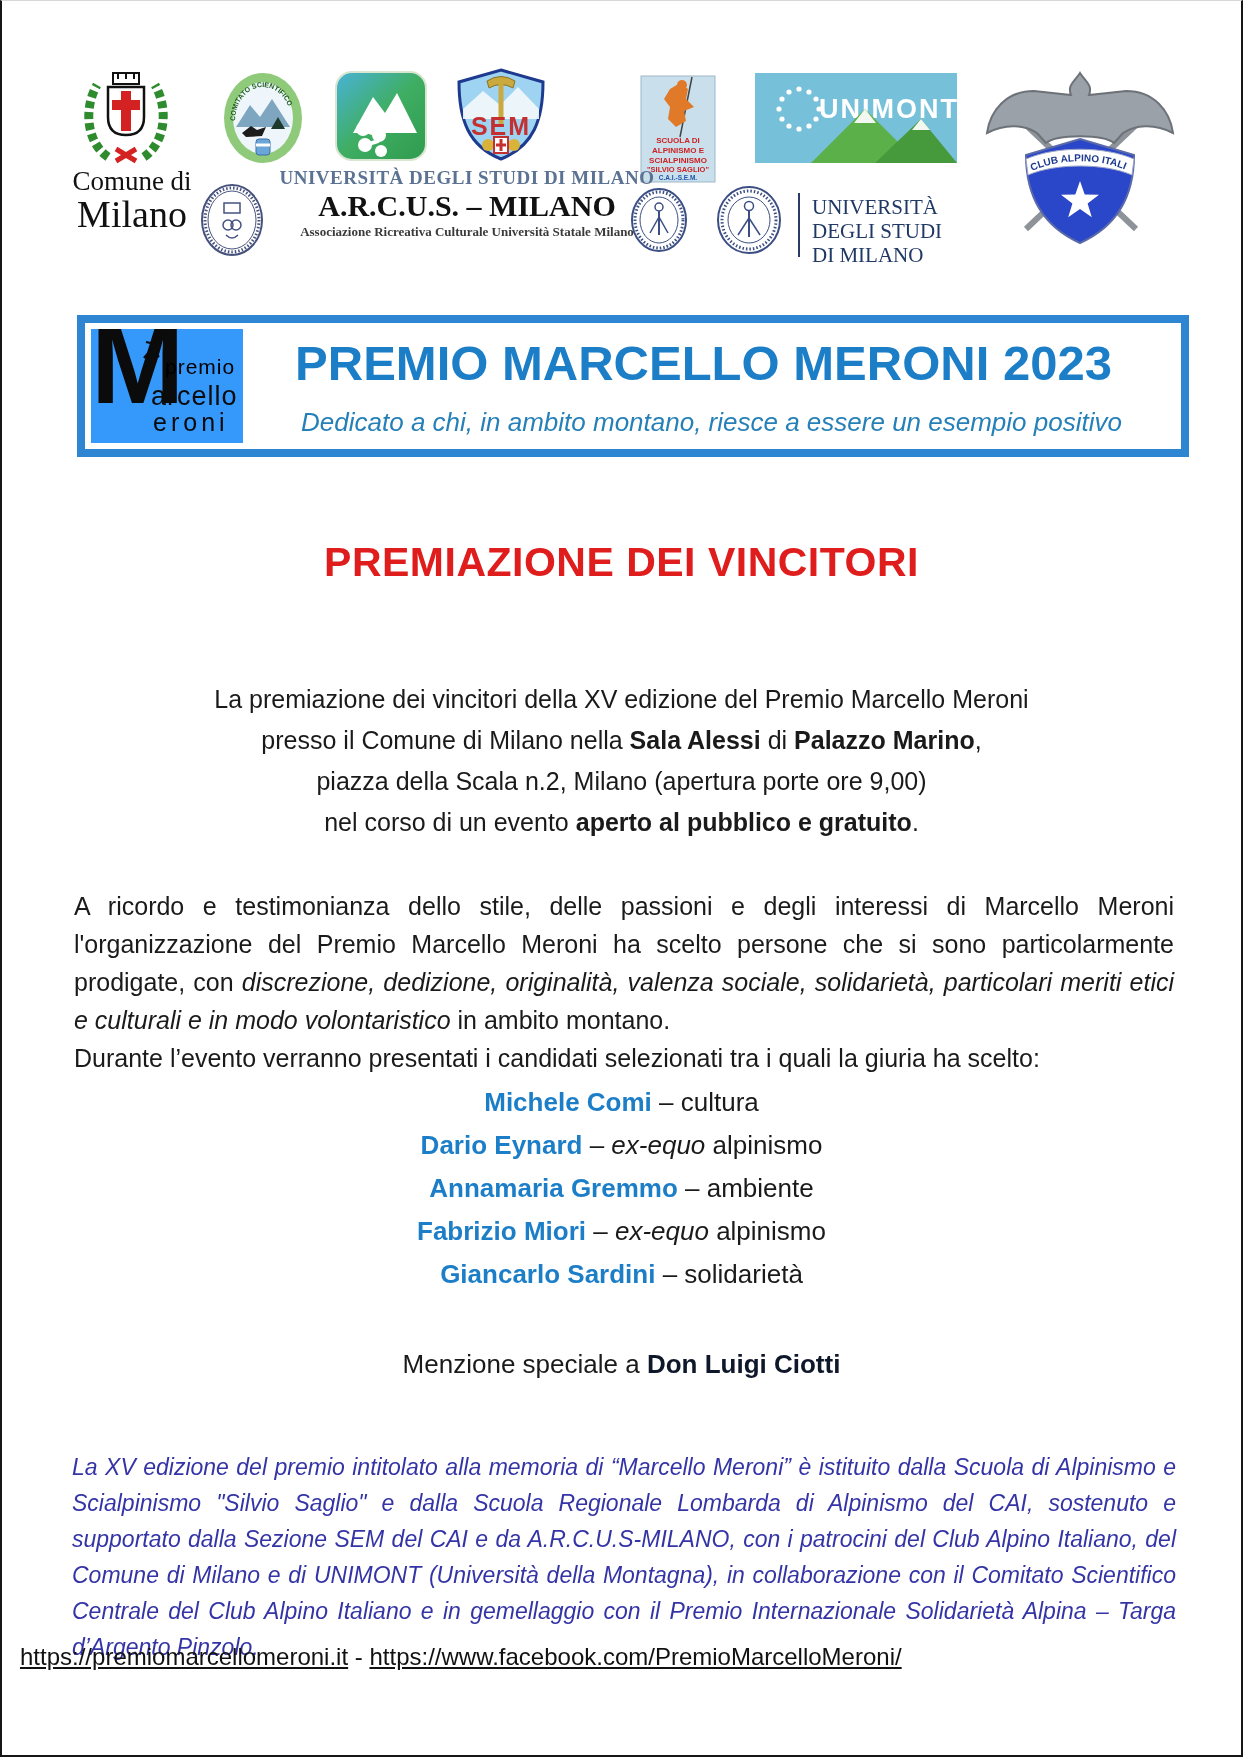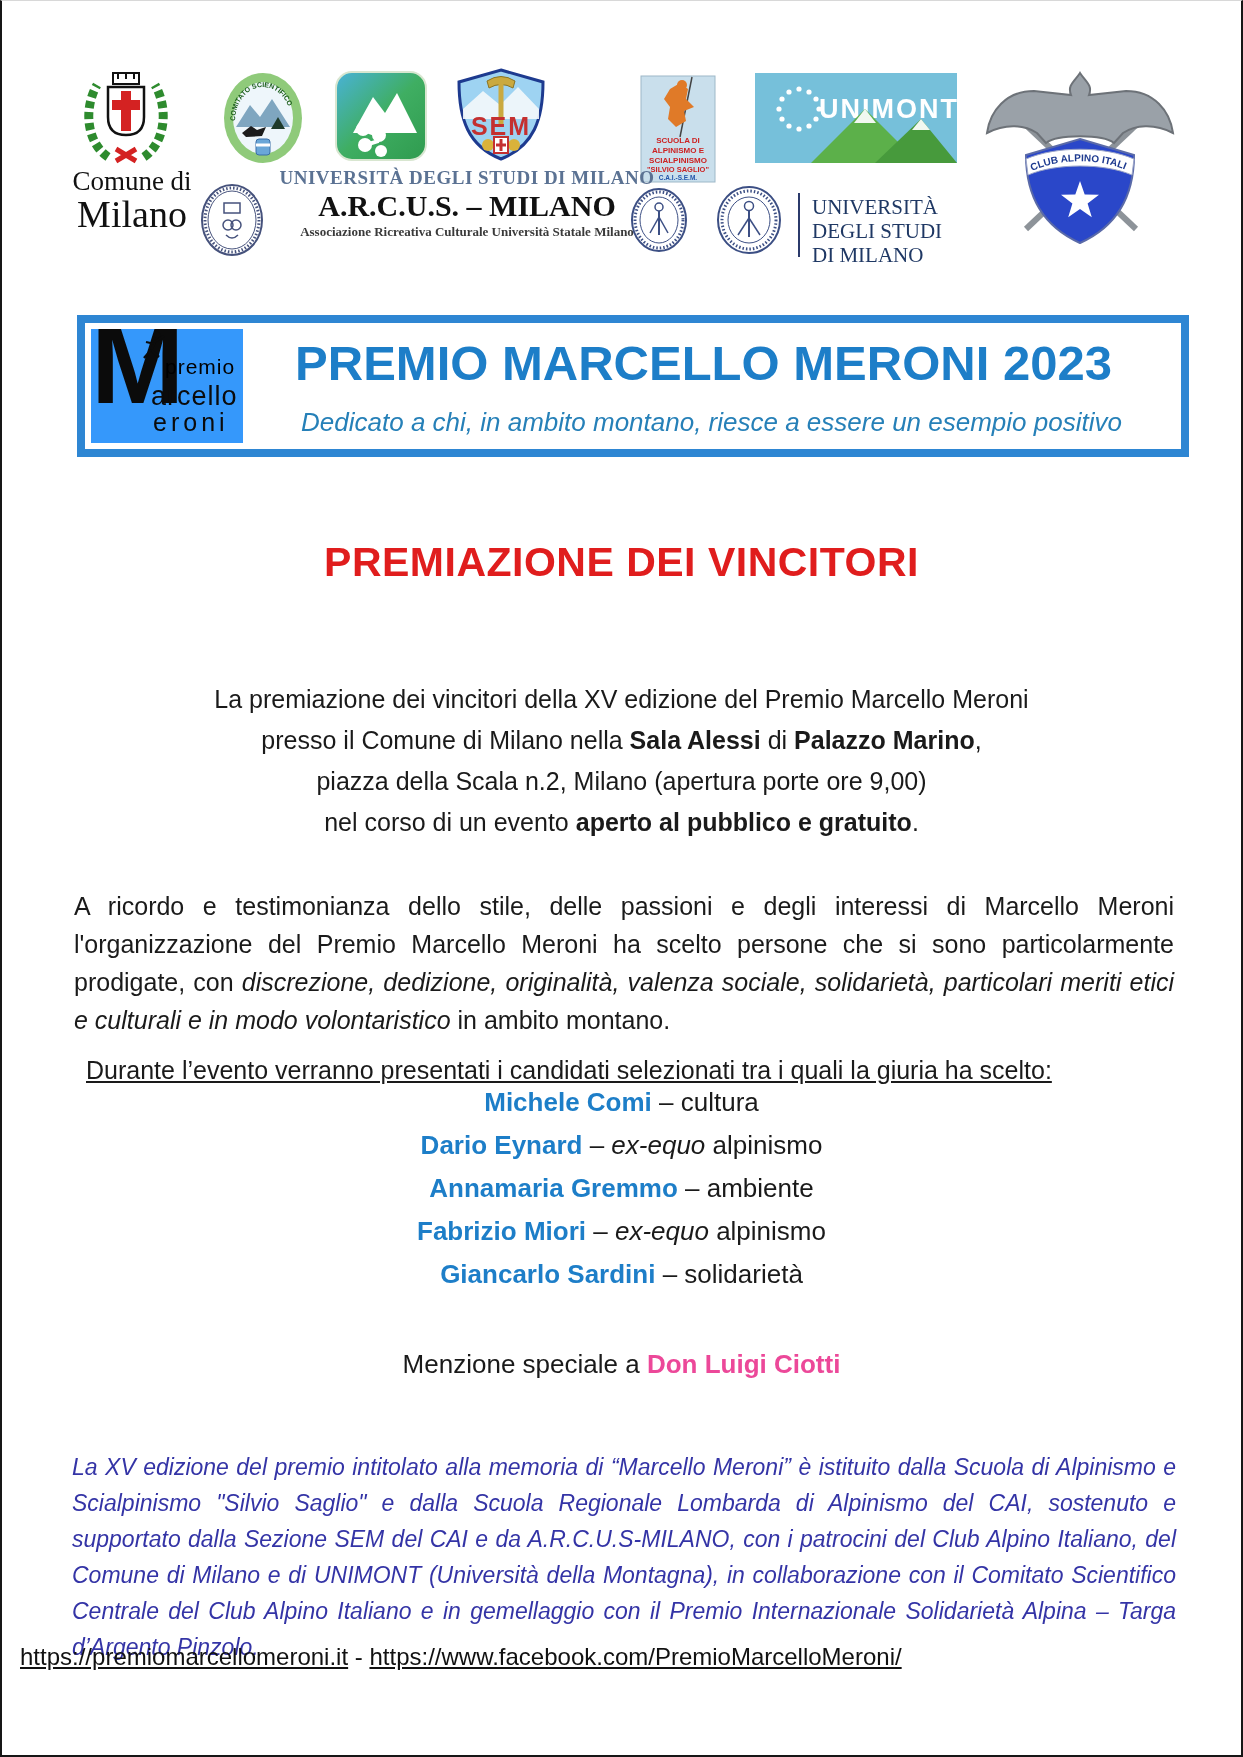--- a/index.html
+++ b/index.html
@@ -27,21 +27,21 @@
   .premio-word{left:74px; top:26px; font-size:21px; color:#000000; letter-spacing:1px;}
   .premio-arcello{left:60px; top:52px; font-size:27px; color:#0b0b0b; letter-spacing:1px;}
   .premio-eroni{left:62px; top:79px; font-size:25px; color:#0b0b0b; letter-spacing:4px;}
   .banner-title{left:165px; right:24px; top:12px; text-align:center; font-size:49px; font-weight:bold; color:#1d7ec8; letter-spacing:0px;}
   .banner-subtitle{left:165px; right:8px; top:84px; text-align:center; font-size:26px; font-style:italic; color:#2680b8;}
   
   .red-heading{left:0; right:0; top:538px; text-align:center; font-size:41px; font-weight:bold; color:#e01d1d; letter-spacing:.5px;}
   .event-block{left:70px; right:70px; top:678px; text-align:center; font-size:25px; line-height:41px;}
   .body-block{left:72px; top:886px; width:1100px; font-size:25px; line-height:38px;}
   .body-p1{text-align:justify; margin:0;}
-  .body-p2{margin:12px;text-decoration:underline;}
+  .body-p2{margin:0;}
   .winners-block{left:0; right:0; top:1088px; text-align:center; font-size:26px;}
   .winner-line{margin-bottom:16px; line-height:27px;}
   .mention{left:0; right:0; top:1348px; text-align:center; font-size:26px;}
   .footer-block{left:70px; top:1448px; width:1104px; font-size:23px; font-style:italic; color:#3434a6; line-height:36px; text-align:justify;}
   .links-line{left:0; right:0; top:1642px; text-align:left; font-size:24px; color:#111;padding-left:18px;}
   .link{text-decoration:underline; cursor:pointer; color:#111;}
   .seg-b{font-weight:bold;}
   .seg-i{font-style:italic;}
 </style>
 </head>
@@ -238,21 +238,21 @@
   </div>
 
   <div class="abs winners-block">
     <div class="winner-line"><span class="seg-b" style="color: rgb(29, 126, 200);">Michele Comi</span><span> – cultura</span></div>
     <div class="winner-line"><span class="seg-b" style="color: rgb(29, 126, 200);">Dario Eynard</span><span> – </span><span class="seg-i">ex-equo</span><span> alpinismo</span></div>
     <div class="winner-line"><span class="seg-b" style="color: rgb(29, 126, 200);">Annamaria Gremmo</span><span> – ambiente</span></div>
     <div class="winner-line"><span class="seg-b" style="color: rgb(29, 126, 200);">Fabrizio Miori</span><span> – </span><span class="seg-i">ex-equo</span><span> alpinismo</span></div>
     <div class="winner-line"><span class="seg-b" style="color: rgb(29, 126, 200);">Giancarlo Sardini</span><span> – solidarietà</span></div>
   </div>
 
-  <div class="abs mention"><span>Menzione speciale a </span><span class="seg-b" style="color: #ec4899;">Don Luigi Ciotti</span></div>
+  <div class="abs mention"><span>Menzione speciale a </span><span class="seg-b" style="color: #0f172a;">Don Luigi Ciotti</span></div>
 
   <div class="abs footer-block">La XV edizione del premio intitolato alla memoria di “Marcello Meroni” è istituito dalla Scuola  di  Alpinismo  e Scialpinismo  "Silvio Saglio" e dalla Scuola Regionale Lombarda di Alpinismo del CAI, sostenuto e supportato dalla Sezione SEM del CAI e da A.R.C.U.S-MILANO, con i patrocini del Club Alpino Italiano, del Comune di Milano e di UNIMONT (Università della Montagna), in collaborazione con il Comitato Scientifico Centrale del Club Alpino Italiano e in gemellaggio con il Premio Internazionale Solidarietà Alpina – Targa d’Argento Pinzolo.</div>
 
   <div class="abs links-line">
     <span class="link">https://premiomarcellomeroni.it</span><span> - </span><span class="link">https://www.facebook.com/PremioMarcelloMeroni/</span>
   </div>
 
 </div>
 
 </body></html>

